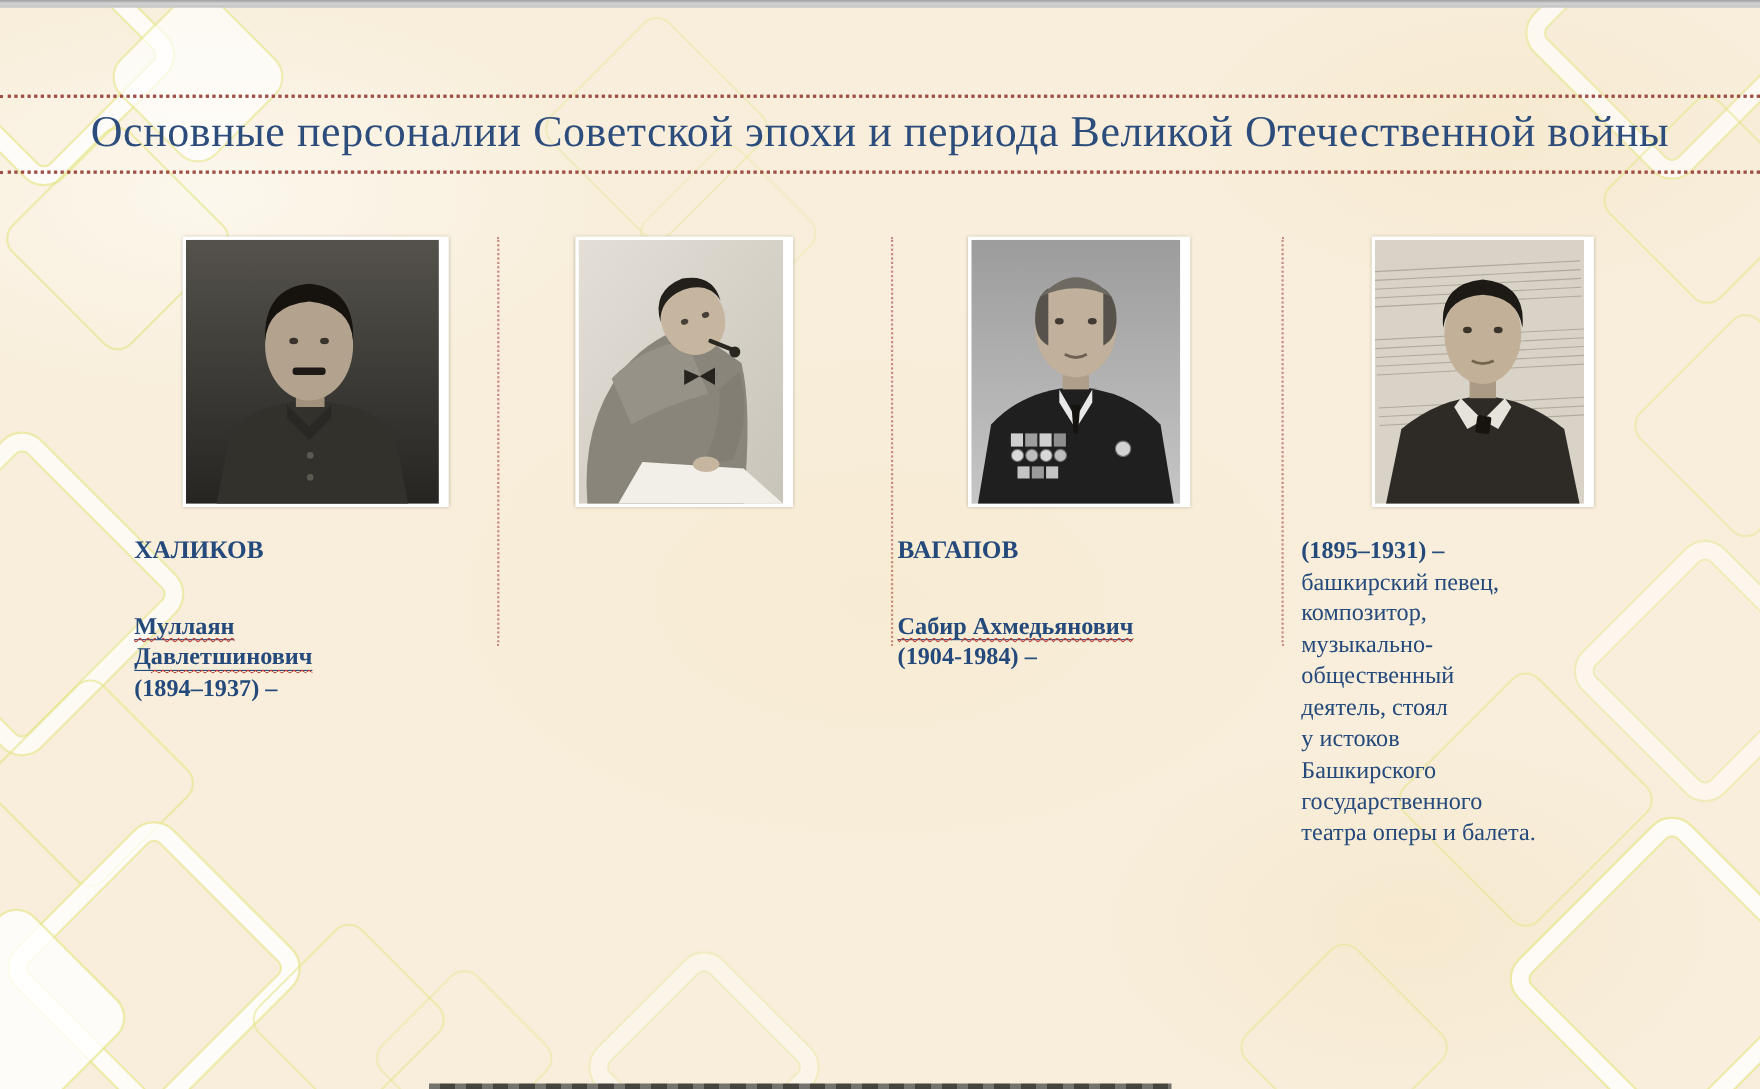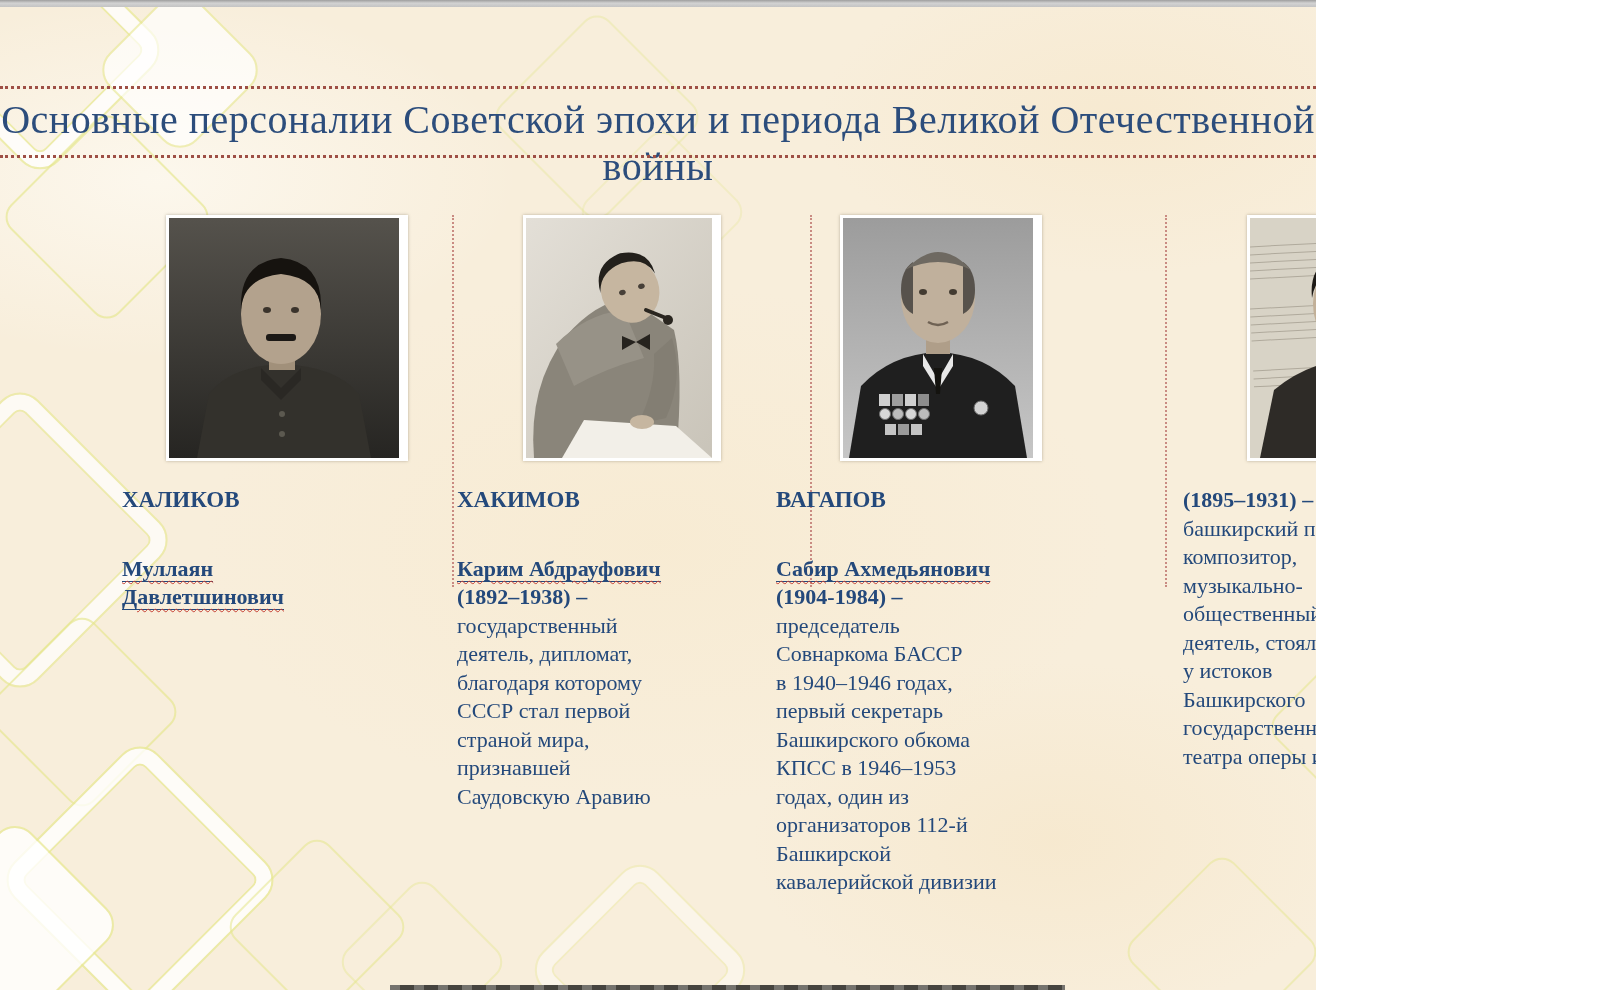--- a/index.html
+++ b/index.html
@@ -1,17 +1,17 @@
 <!DOCTYPE html>
 <html><head>
 <meta charset="utf-8">
 <style>
   html,body{margin:0;padding:0;}
   body{width:1600px;height:990px;overflow:hidden;font-family:"Liberation Serif","DejaVu Serif",serif;}
-  .stage{position:relative;width:1316px;height:990px;overflow:hidden;
+  .stage{position:relative;width:1600px;height:990px;overflow:hidden;
     background-color:#f8eedb;
     background-image:
       radial-gradient(ellipse 600px 300px at 12% 18%, rgba(253,249,240,.85), transparent 60%),
       radial-gradient(ellipse 500px 260px at 85% 12%, rgba(246,230,200,.55), transparent 60%),
       radial-gradient(ellipse 700px 400px at 50% 55%, rgba(247,233,205,.55), transparent 65%),
       radial-gradient(ellipse 500px 300px at 80% 85%, rgba(245,228,196,.5), transparent 60%);
   }
   
   .orn{position:absolute;z-index:0;}
   .ring{border:15px solid rgba(255,255,255,.92);outline:2px solid rgba(232,233,150,.9);
@@ -27,21 +27,21 @@
   .rule{position:absolute;left:0;width:100%;border-top:3px dotted #9e4f45;z-index:2;}
   .rule-top{top:86px;}
   .rule-bottom{top:155px;}
   .title{position:absolute;top:96px;left:0;width:100%;margin:0;text-align:center;z-index:2;
     font-size:40px;font-weight:400;color:#2c4d7c;letter-spacing:.5px;}
   
   .sep{position:absolute;top:215px;height:372px;border-left:2px dotted #c98b82;z-index:1;}
   .sep-1{left:452px;} .sep-2{left:810px;} .sep-3{left:1165px;}
   
   .card{position:absolute;top:215px;width:330px;text-align:left;z-index:2;}
-  .card-1{left:122px;} .card-2{left:457px;} .card-3{left:776px;} .card-4{left:1183px;}
+  .card-1{left:122px;} .card-2{left:457px;} .card-3{left:816px;} .card-4{left:1183px;}
   .photo-frame{display:block;margin:0 auto;background:#fff;padding:3px;
     box-shadow:0 0 3px rgba(90,80,60,.4);line-height:0;}
   .pf-1{width:236px;} .pf-2{width:192px;} .pf-3{width:196px;} .pf-4{width:196px;}
   .caption{margin-top:25px;color:#24497b;font-size:22px;line-height:28.5px;}
   .surname{font-weight:700;font-size:23px;}
   .given{font-weight:700;margin-top:40px;}
   .given .uw{white-space:pre-line;border-bottom:1.5px solid #24497b;
     text-decoration:underline wavy #c63f33 1px;text-underline-offset:4px;
     -webkit-box-decoration-break:clone;box-decoration-break:clone;}
   .dates{font-weight:700;}
@@ -103,20 +103,21 @@
         <rect x="97" y="116" width="30" height="7" rx="3" fill="#1c1916"></rect>
         <path d="M92 150 L112 170 L132 150 L132 162 L112 182 L92 162 Z" fill="#2a2824"></path>
         <circle cx="113" cy="196" r="3" fill="#5c5950"></circle>
           <circle cx="113" cy="216" r="3" fill="#5c5950"></circle>
       </svg>
     </span>
     <div class="caption">
       <div class="surname">ХАЛИКОВ</div>
       <div class="given"><span class="uw">Муллаян
 Давлетшинович</span></div>
+      <div class="dates">(1894–1937) –</div>
     </div>
   </section>
 
   <section class="card card-2">
     <span class="photo-frame pf-2">
       <svg width="186" height="240" viewBox="0 0 186 240" xmlns="http://www.w3.org/2000/svg">
         <defs>
             <linearGradient id="g2" x1="0" y1="0" x2="1" y2="1">
           <stop offset="0" stop-color="#e3dfd7"></stop>
               <stop offset="1" stop-color="#c9c4b9"></stop>
@@ -133,32 +134,20 @@
         </g>
         <path d="M120 92 L140 100" stroke="#2a2620" stroke-width="4" stroke-linecap="round"></path>
         <circle cx="142" cy="102" r="5" fill="#2a2620"></circle>
         <path d="M96 118 L110 124 L96 132 Z" fill="#26231e"></path>
           <path d="M124 116 L110 124 L124 132 Z" fill="#26231e"></path>
         <path d="M36 240 L58 202 L150 208 L186 240 Z" fill="#f2efe8"></path>
         <path d="M146 120 Q158 160 140 200 L112 206 Q130 170 128 136 Z" fill="#837e73"></path>
         <ellipse cx="116" cy="204" rx="12" ry="7" fill="#c6b6a0"></ellipse>
       </svg>
     </span>
-    <div class="caption">
-      <div class="surname">ХАКИМОВ</div>
-      <div class="given"><span class="uw">Карим Абдрауфович</span></div>
-      <div class="dates">(1892–1938) –</div>
-      <div class="desc">государственный
-деятель, дипломат,
-благодаря которому
-СССР стал первой
-страной мира,
-признавшей
-Саудовскую Аравию</div>
-    </div>
   </section>
 
   <section class="card card-3">
     <span class="photo-frame pf-3">
       <svg width="190" height="240" viewBox="0 0 190 240" xmlns="http://www.w3.org/2000/svg">
         <defs>
             <linearGradient id="g3" x1="0" y1="0" x2="0" y2="1">
           <stop offset="0" stop-color="#9c9c9c"></stop>
               <stop offset="1" stop-color="#c6c6c6"></stop>
             </linearGradient>
@@ -188,30 +177,20 @@
             <rect x="55" y="206" width="11" height="11" fill="#9a9a9a"></rect>
           <rect x="68" y="206" width="11" height="11" fill="#c4c4c4"></rect>
           <circle cx="138" cy="190" r="7" fill="#d2d2d2" stroke="#6b6b6b"></circle>
         </g>
       </svg>
     </span>
     <div class="caption">
       <div class="surname">ВАГАПОВ</div>
       <div class="given"><span class="uw">Сабир Ахмедьянович</span></div>
       <div class="dates">(1904-1984) –</div>
-      <div class="desc">председатель
-Совнаркома БАССР
-в 1940–1946 годах,
-первый секретарь
-Башкирского обкома
-КПСС в 1946–1953
-годах, один из
-организаторов 112-й
-Башкирской
-кавалерийской дивизии</div>
     </div>
   </section>
 
   <section class="card card-4">
     <span class="photo-frame pf-4">
       <svg width="190" height="240" viewBox="0 0 190 240" xmlns="http://www.w3.org/2000/svg">
         <rect width="190" height="240" fill="#d8d3c6"></rect>
         <g stroke="#8f887a" stroke-width="1" opacity="0.55" transform="rotate(-3 95 90)">
           <line x1="0" y1="24" x2="190" y2="24"></line>
             <line x1="0" y1="32" x2="190" y2="32"></line>

